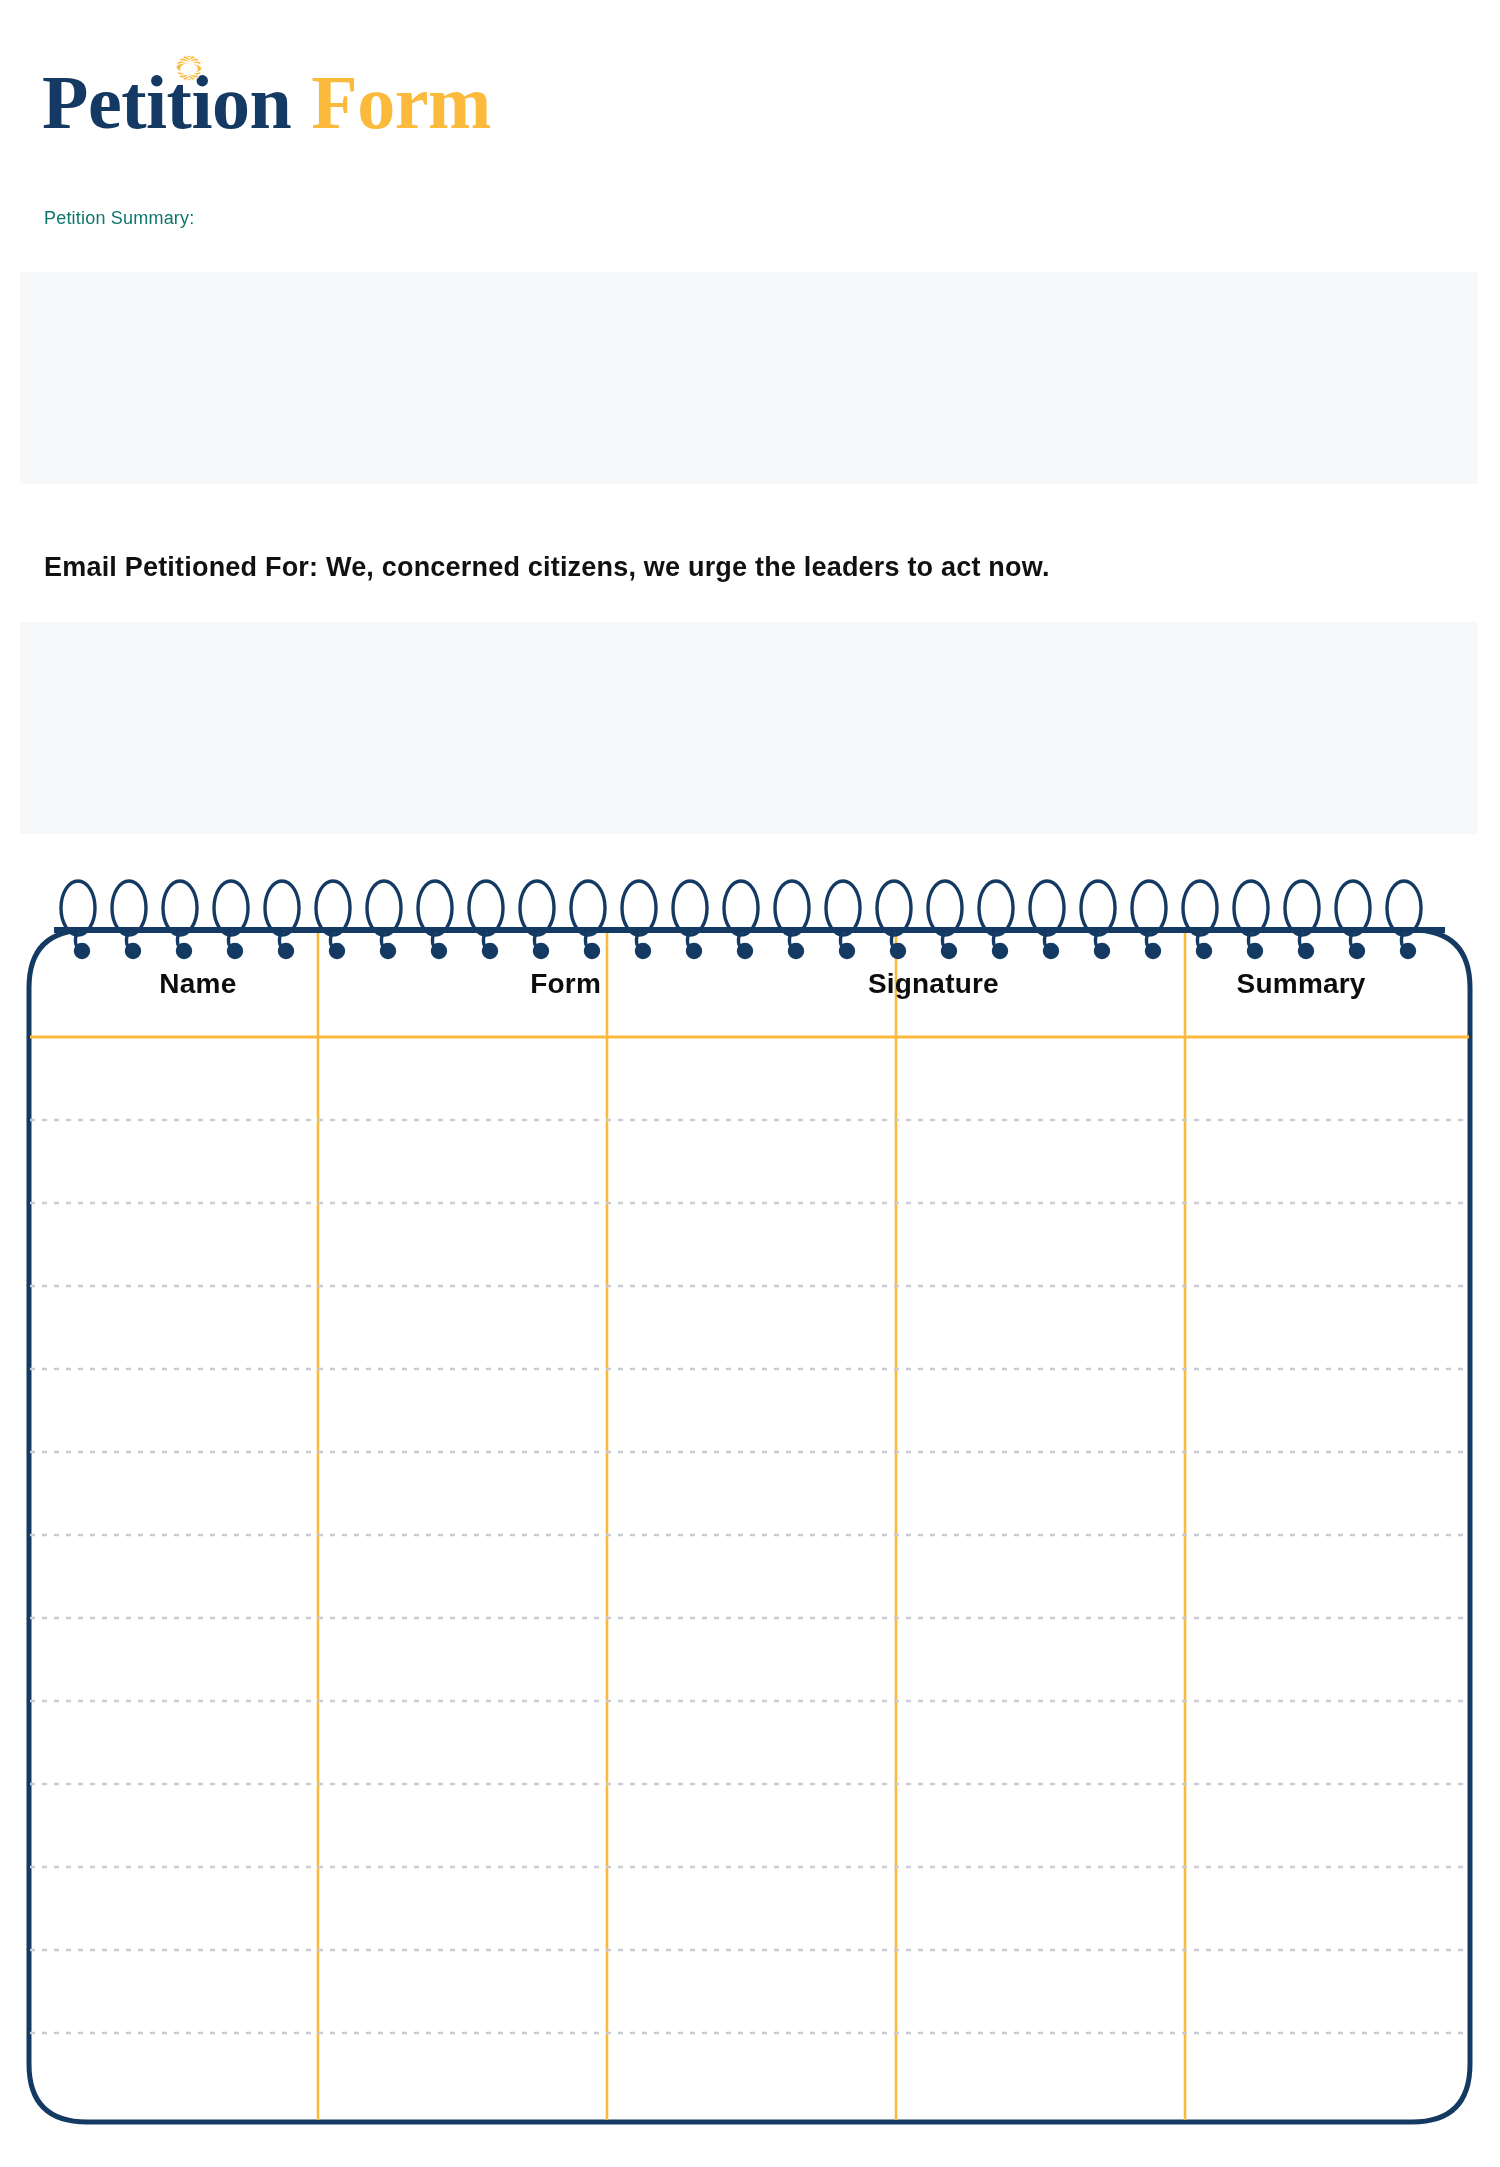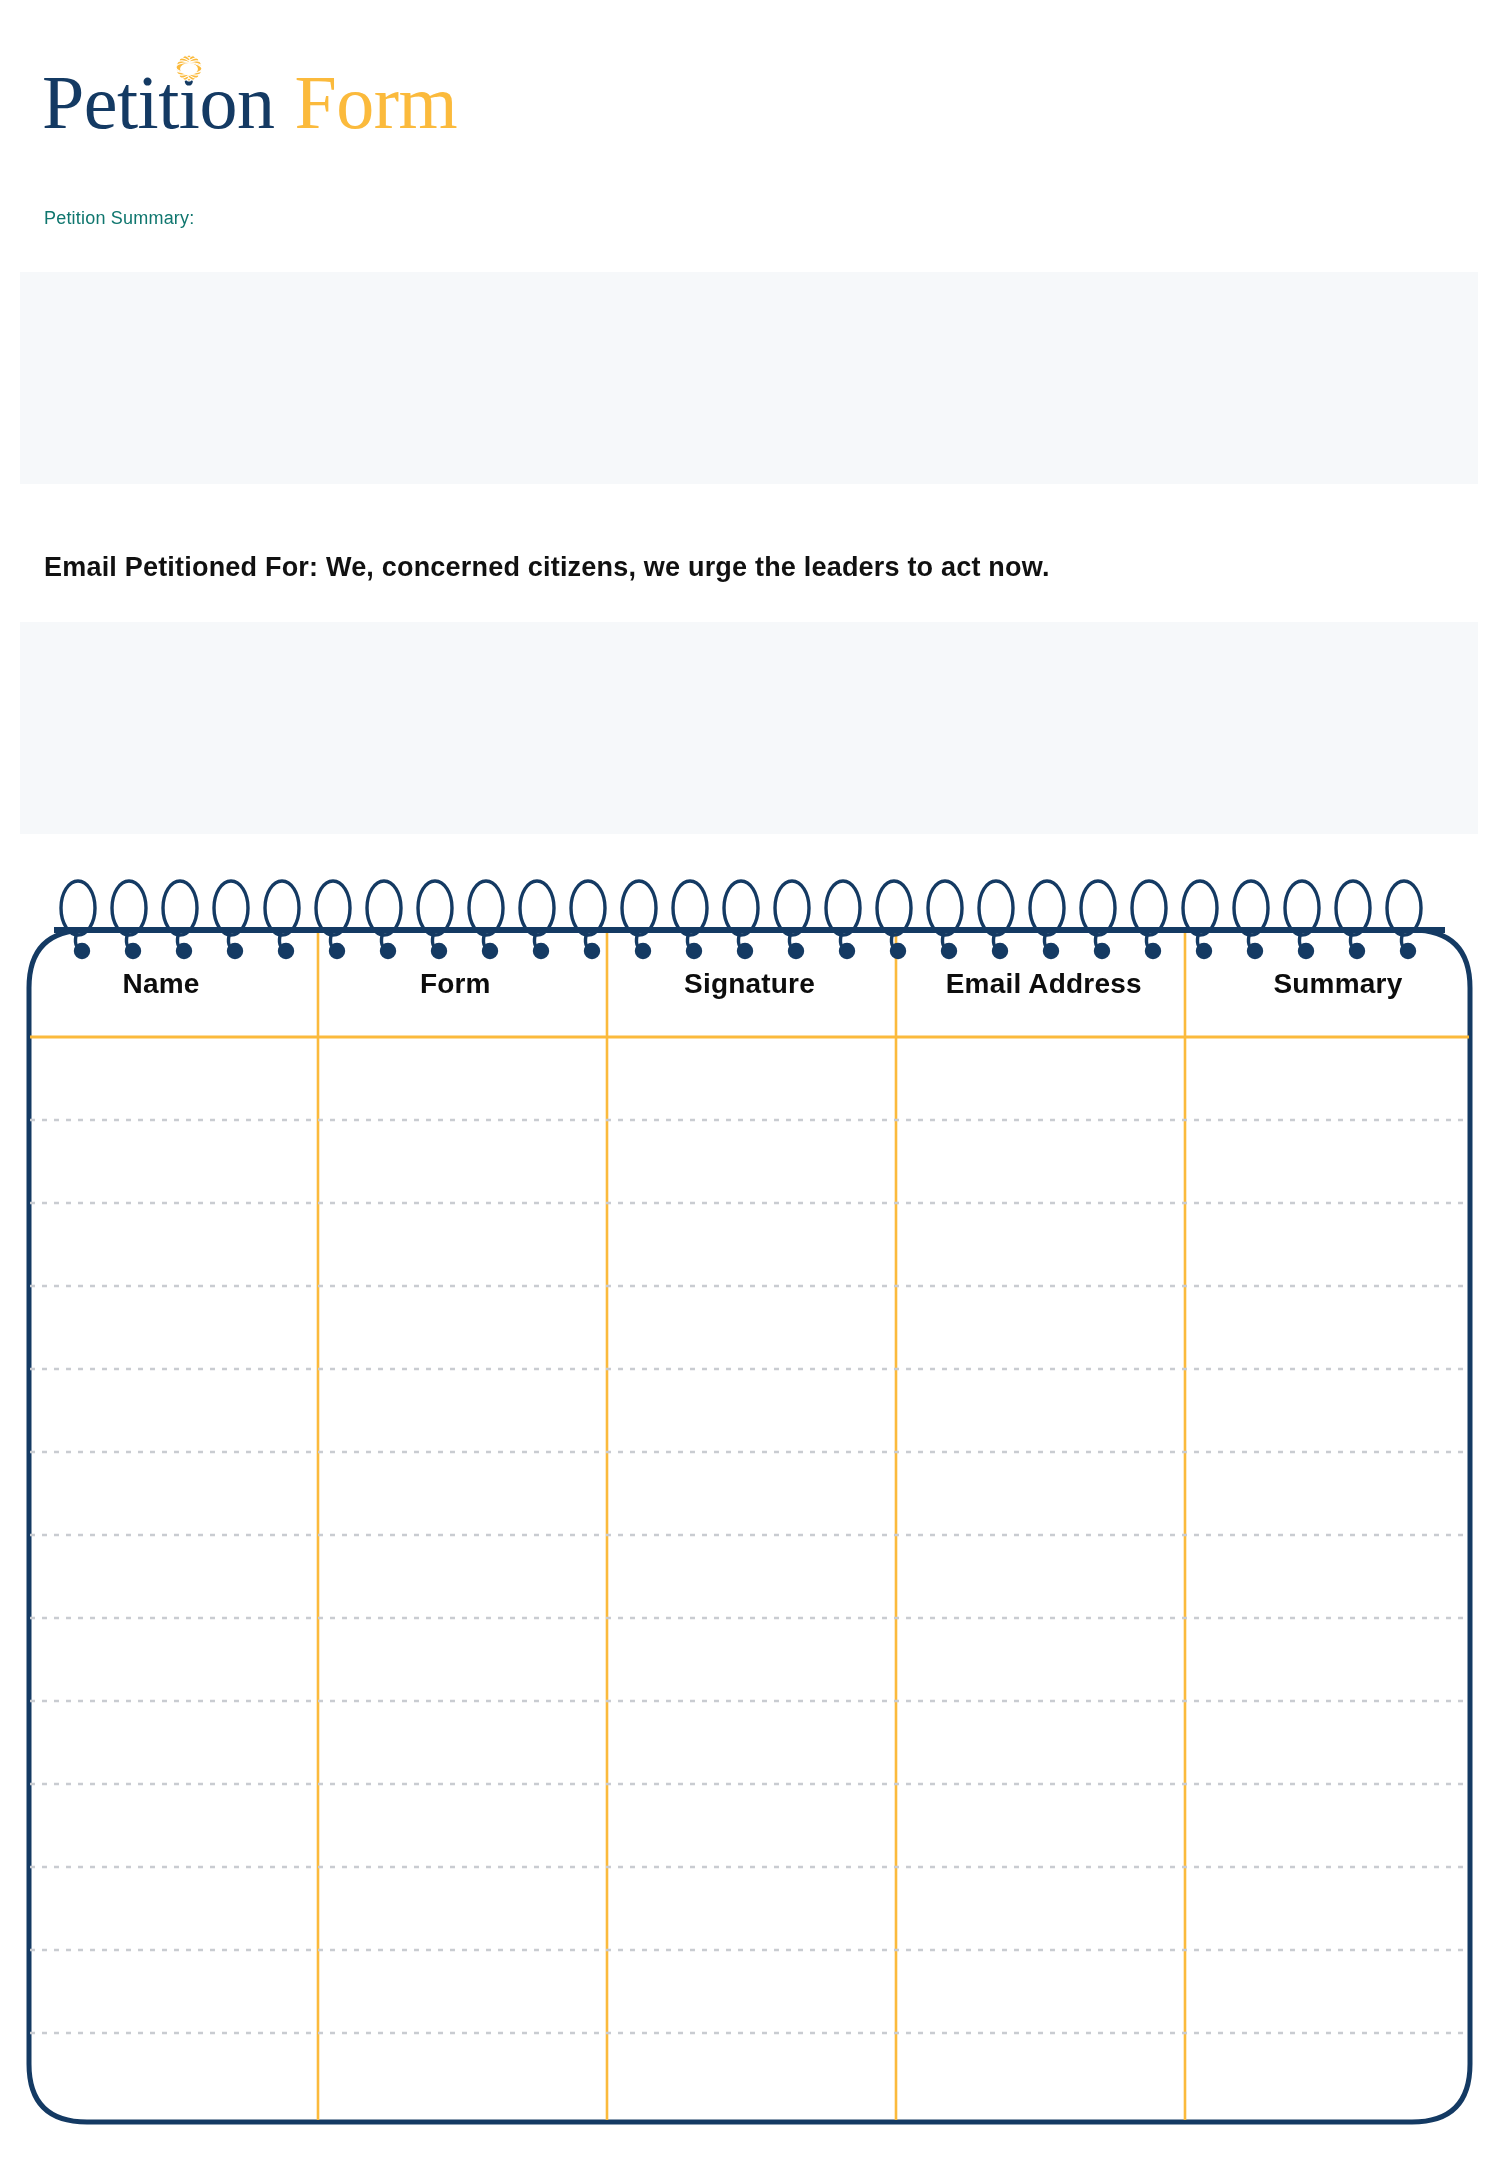--- a/index.html
+++ b/index.html
@@ -19,21 +19,21 @@
   .title-block {
     position: absolute;
     left: 42px;
     top: 52px;
     height: 90px;
     display: flex;
     align-items: flex-end;
   }
   .title-text {
     font-family: "Liberation Serif", serif;
-    font-weight: normal;
+    font-weight: bold;
     font-size: 76px;
     line-height: 80px;
     letter-spacing: -0.5px;
     white-space: pre;
   }
   .title-petition { color: #143a63; }
   .title-form { color: #fbba3c; margin-left: 20px; }
 
   .flower {
     position: absolute;
@@ -309,16 +309,15 @@
           <path d="M 0 62 Q -6 76 2 82"></path>
           <circle cx="4" cy="83" r="6.5" fill="#143a63"></circle>
         </g>
     </g>
   </svg>
 
   <div class="table-head">
     <div class="th">Name</div>
     <div class="th">Form</div>
     <div class="th">Signature</div>
-    <div class="th">Email Address</div>
     <div class="th">Summary</div>
   </div>
 </div>
 
 </body></html>

